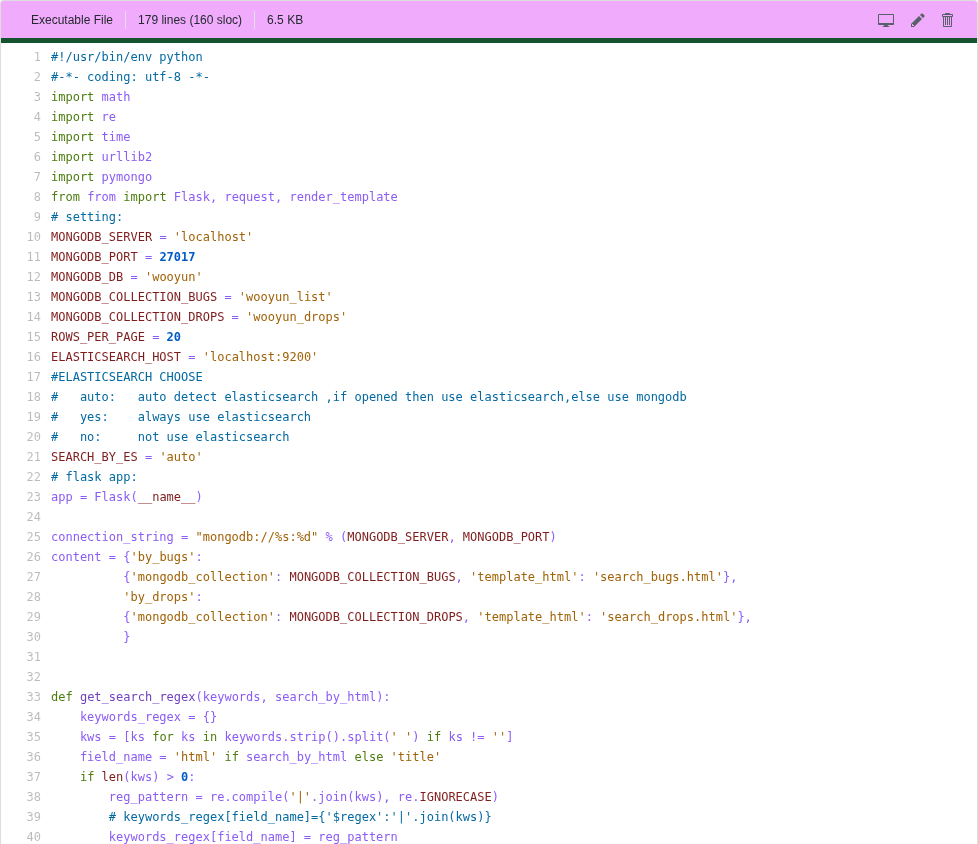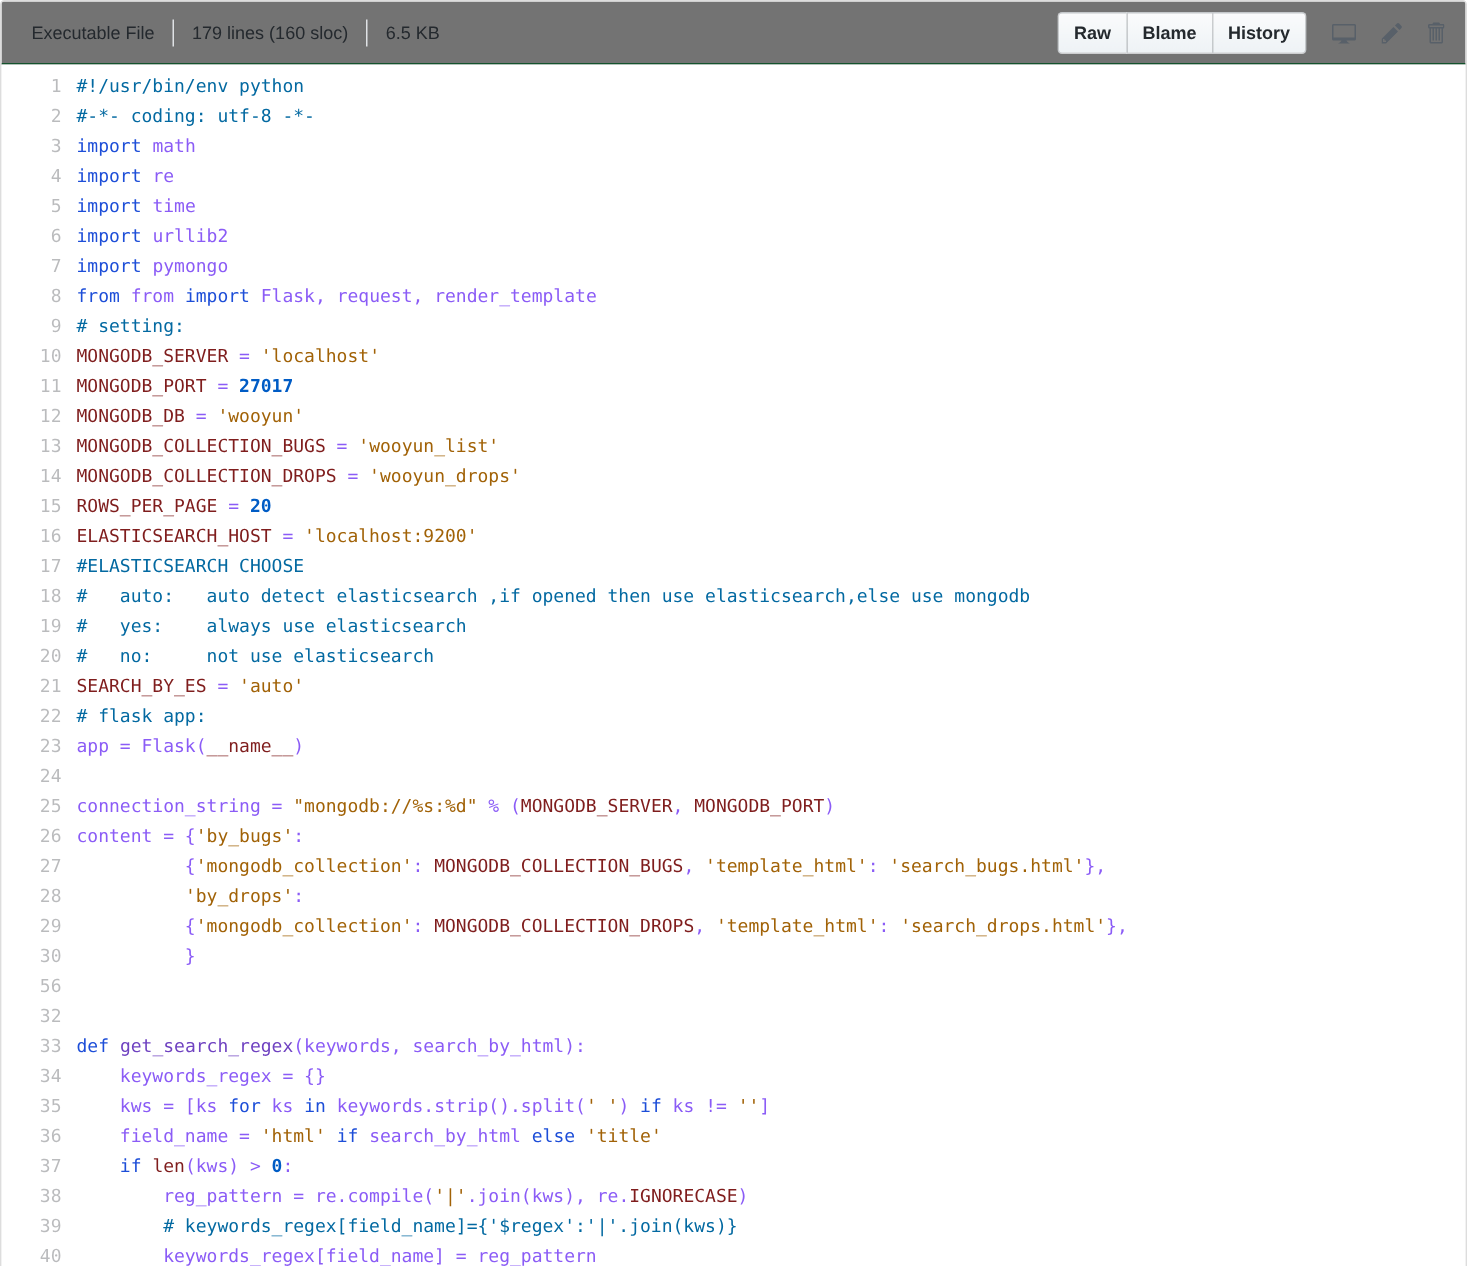--- a/index.html
+++ b/index.html
@@ -12,26 +12,26 @@
   .file-container {
     width:978px;
     border:1px solid #dddddd;
     border-radius:3px;
     overflow:hidden;
     background:#ffffff;
   }
   
   .file-header {
     height:42px;
-    background:#737373;
-    border-bottom:1px solid #14532d;
+    background:#f0abfc;
+    border-bottom:5px solid #14532d;
     display:flex;
     align-items:center;
     justify-content:space-between;
-    padding:5px 14px;
+    padding:5px 24px;
   }
   .file-info {
     display:flex;
     align-items:center;
     font-size:12px;
     color:#24292e;
   }
   .info-item { padding:0 6px; white-space:nowrap; }
   .divider {
     display:inline-block;
@@ -86,44 +86,39 @@
   }
   .cl {
     font-family:"DejaVu Sans Mono","Liberation Mono",monospace;
     font-size:12px;
     line-height:20px;
     white-space:pre;
     color:#24292e;
   }
   .tok-p { color:#8b5cf6; }
   .tok-c { color:#0369a1; }
-  .tok-k { color:#1d4ed8; }
+  .tok-k { color:#4d7c0f; }
   .tok-v { color:#7f1d1d; }
   .tok-n { color:#005cc5;font-weight:bold; }
   .tok-s { color:#a16207; }
   .tok-f { color:#6f42c1; }
 </style>
 </head>
 <body>
 
 <div class="file-container">
   <div class="file-header">
     <div class="file-info">
       <span class="info-item">Executable File</span>
       <span class="divider"></span>
       <span class="info-item">179 lines (160 sloc)</span>
       <span class="divider"></span>
       <span class="info-item">6.5 KB</span>
     </div>
     <div class="file-actions">
-      <div class="btn-group">
-        <a class="btn first">Raw</a>
-        <a class="btn">Blame</a>
-        <a class="btn last">History</a>
-      </div>
       <button class="icon-btn">
         <svg width="18" height="16" viewBox="0 0 16 16" aria-hidden="true">
           <path d="M15 2H1c-.55 0-1 .45-1 1v9c0 .55.45 1 1 1h5.34c-.25.61-.86 1.39-2.34 2h8c-1.48-.61-2.09-1.39-2.34-2H15c.55 0 1-.45 1-1V3c0-.55-.45-1-1-1zm0 9H1V3h14v8z"></path>
         </svg>
       </button>
       <button class="icon-btn">
         <svg width="14" height="16" viewBox="0 0 14 16" aria-hidden="true">
           <path d="M0 12v3h3l8-8-3-3-8 8zm3 2H1v-2h1v1h1v1zm10.3-9.3L12 6 9 3l1.3-1.3a.996.996 0 0 1 1.41 0l1.59 1.59c.39.39.39 1.02 0 1.41z"></path>
         </svg>
       </button>
@@ -248,21 +243,21 @@
       </div>
       <div class="code-row">
         <span class="ln">29</span>
         <code class="cl"><span class="tok-p">          {</span><span class="tok-s">'mongodb_collection'</span><span class="tok-p">: </span><span class="tok-v">MONGODB_COLLECTION_DROPS</span><span class="tok-p">, </span><span class="tok-s">'template_html'</span><span class="tok-p">: </span><span class="tok-s">'search_drops.html'</span><span class="tok-p">},</span></code>
       </div>
       <div class="code-row">
         <span class="ln">30</span>
         <code class="cl"><span class="tok-p">          }</span></code>
       </div>
       <div class="code-row">
-        <span class="ln">56</span>
+        <span class="ln">31</span>
         <code class="cl"></code>
       </div>
       <div class="code-row">
         <span class="ln">32</span>
         <code class="cl"></code>
       </div>
       <div class="code-row">
         <span class="ln">33</span>
         <code class="cl"><span class="tok-k">def</span><span class="tok-p"> </span><span class="tok-f">get_search_regex</span><span class="tok-p">(keywords, search_by_html):</span></code>
       </div>

